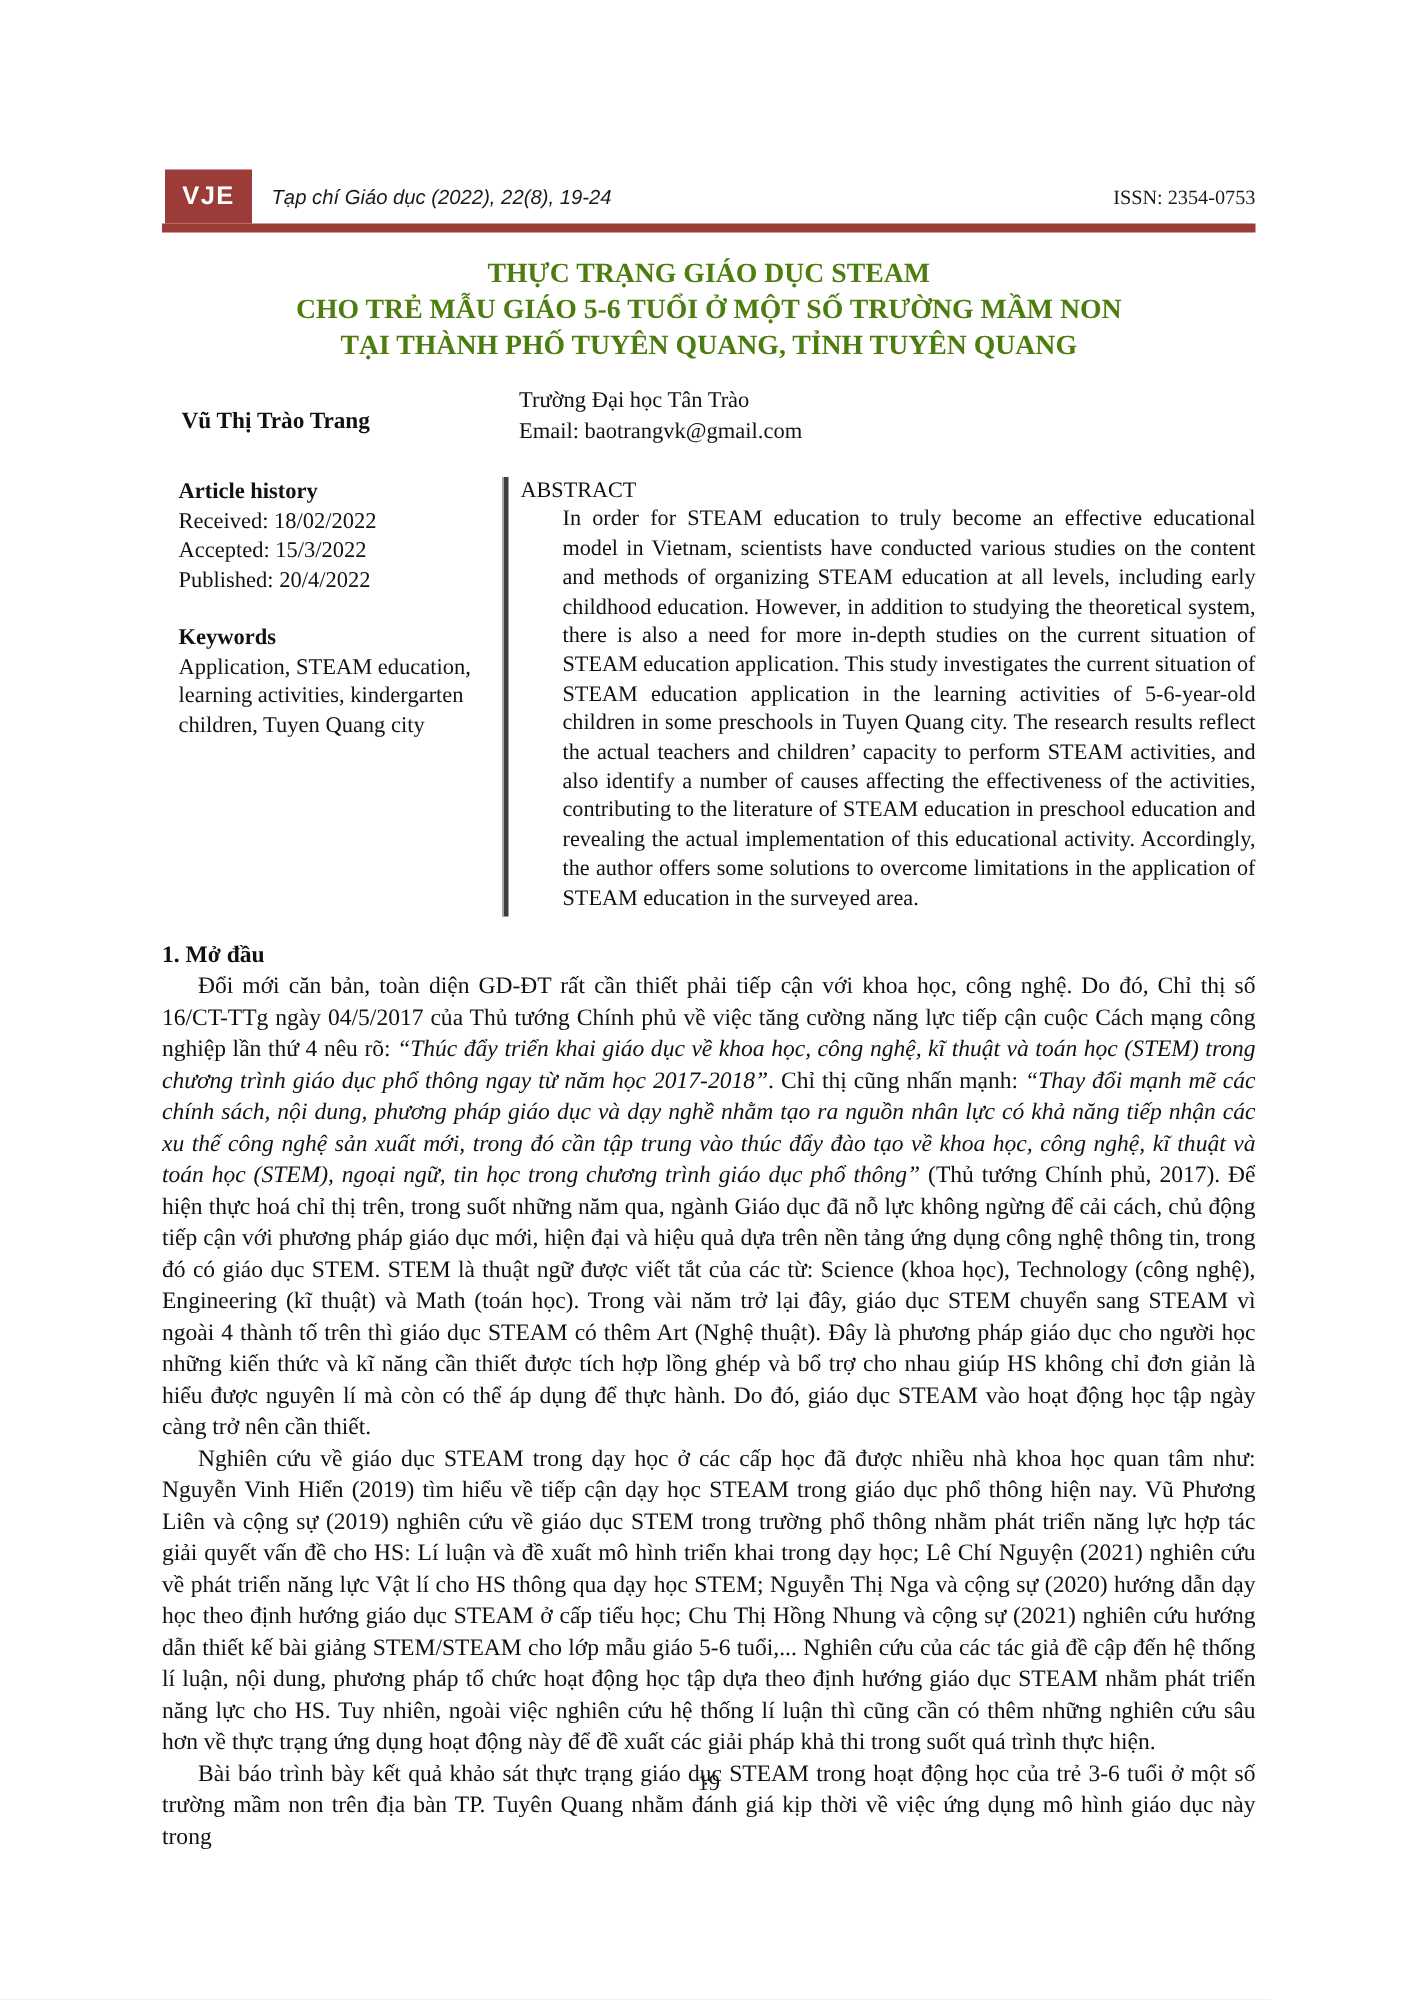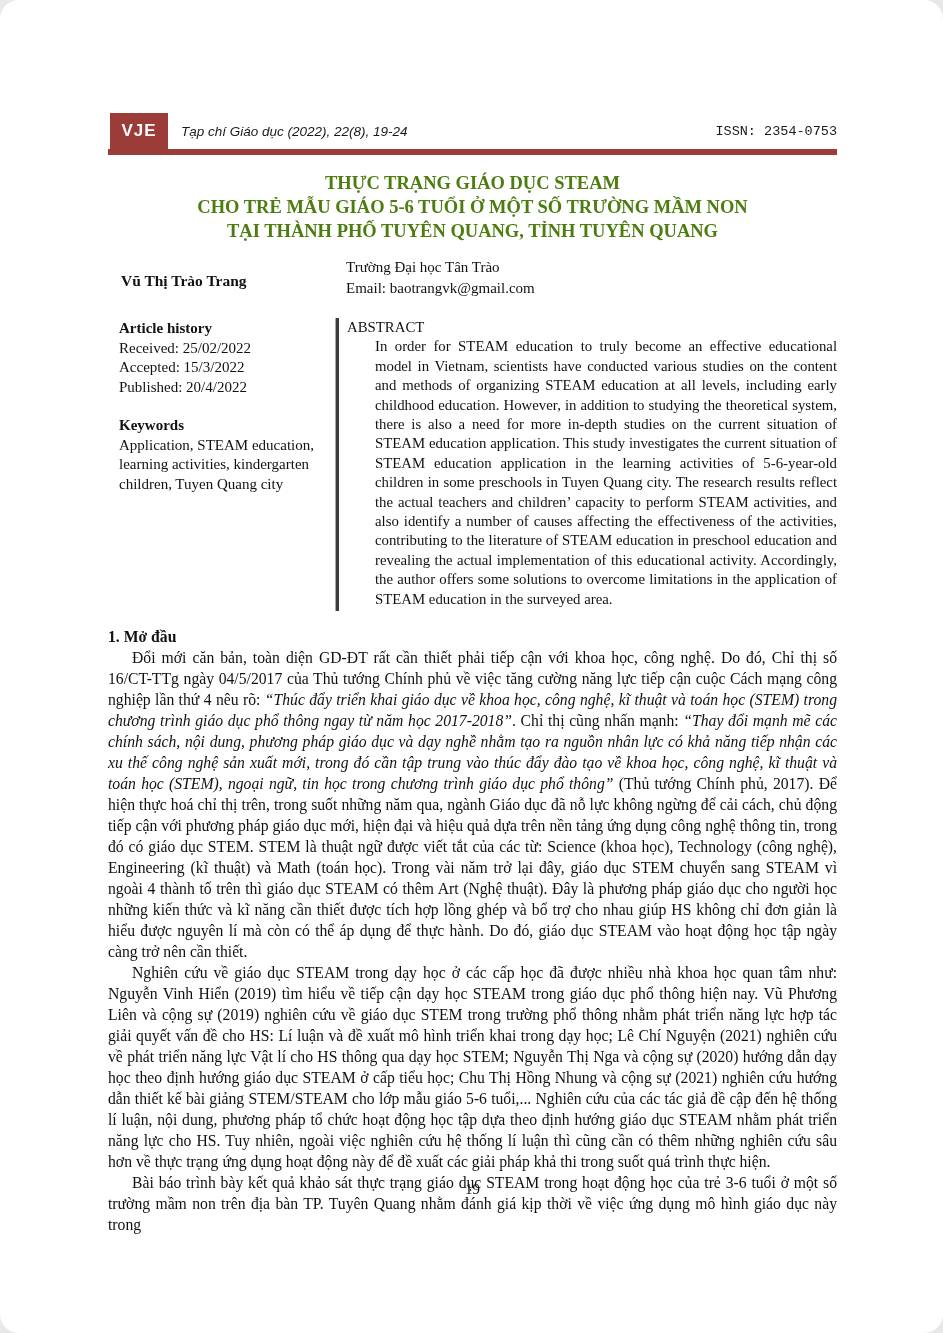--- a/index.html
+++ b/index.html
@@ -4,41 +4,40 @@
 <style>
   html,body { margin:0; padding:0; background:#e8e8e8; }
   .page {
     position:relative;
     width:943px; height:1333px;
     margin:0 auto;
     background:#ffffff;
     overflow:hidden;
     font-family:"Liberation Serif","DejaVu Serif",serif;
     color:#111;
-    border-radius:19px;
   }
   
   .logo-box {
     position:absolute; left:110px; top:113px;
     width:58px; height:36px;
     background:#9c3c38;
     color:#ffffff;
     font-family:"Liberation Sans","DejaVu Sans",sans-serif;
     font-weight:bold; font-size:17px; letter-spacing:1px;
     display:flex; align-items:center; justify-content:center;
   }
   .journal-info {
     position:absolute; left:181px; top:124px;
     font-family:"Liberation Sans","DejaVu Sans",sans-serif;
     font-size:13.5px; color:#1a1a1a;font-style:italic;
   }
   .issn {
     position:absolute; left:108px; top:124px; width:729px;
     text-align:right;
-    font-family:Liberation Mono, monospace;
+    font-family:Liberation Serif, serif;
     font-size:13.5px; color:#1a1a1a;
   }
   .header-rule {
     position:absolute; left:108px; top:149px;
     width:729px; height:6px;
     background:#9c3c38;
   }
   
   .article-title {
     position:absolute; left:108px; top:171px; width:729px;
@@ -111,21 +110,21 @@
   </h1>
 
   <div class="author-name">Vũ Thị Trào Trang</div>
   <div class="affiliation-block">
     <div>Trường Đại học Tân Trào</div>
     <div class="email">Email: baotrangvk@gmail.com</div>
   </div>
 
   <div class="meta-col">
     <div class="heading">Article history</div>
-    <div>Received: 25/02/2022</div>
+    <div>Received: 18/02/2022</div>
     <div>Accepted: 15/3/2022</div>
     <div>Published: 20/4/2022</div>
     <div class="gap"></div>
     <div class="heading">Keywords</div>
     <div>Application, STEAM education, learning activities, kindergarten children, Tuyen Quang city</div>
   </div>
 
   <div class="col-divider"></div>
 
   <div class="abstract-col">

